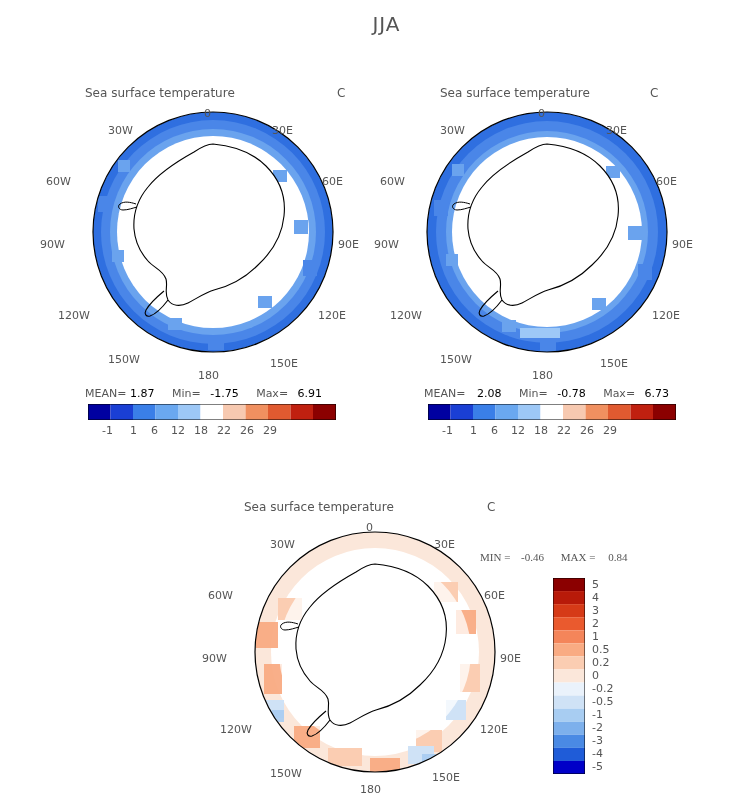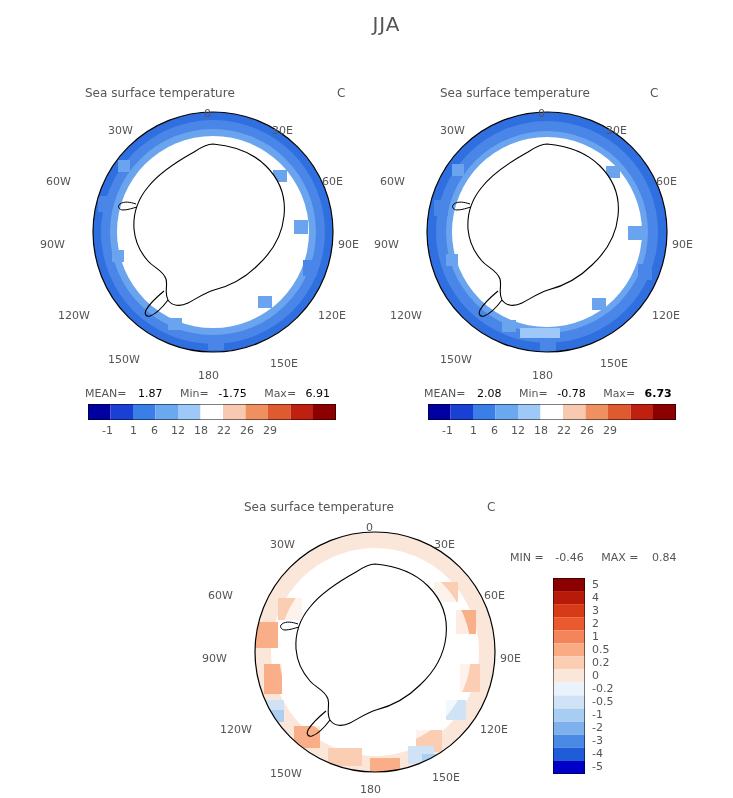--- a/index.html
+++ b/index.html
@@ -112,21 +112,21 @@
   <div class="lonlabel" style="left:270px;top:357px;">150E</div>
   <div class="lonlabel" style="left:198px;top:369px;">180</div>
   <div class="lonlabel" style="left:108px;top:353px;">150W</div>
   <div class="lonlabel" style="left:58px;top:309px;">120W</div>
   <div class="lonlabel" style="left:40px;top:238px;">90W</div>
   <div class="lonlabel" style="left:46px;top:175px;">60W</div>
   <div class="lonlabel" style="left:108px;top:124px;">30W</div>
 
   <div class="abs stats" style="left:85px;top:387px;">
     <span class="k">MEAN=</span>
-    <span class="v" style="margin-left:8px;text-align:center;">1.87</span>
+    <span class="v" style="text-align:center;">1.87</span>
     <span class="k" style="margin-left:14px;">Min=</span>
     <span class="v" style="margin-left:6px;">-1.75</span>
     <span class="k" style="margin-left:14px;">Max=</span>
     <span class="v" style="margin-left:6px;">6.91</span>
   </div>
 
   <div class="abs" style="left:88px;top:404px;width:248px;height:16px;">
     <svg width="248" height="16" viewBox="0 0 248 16">
       <g>
         <rect x="0" y="0" width="22.5" height="16" fill="#0000a0"></rect>
@@ -213,21 +213,21 @@
   <div class="lonlabel" style="left:374px;top:238px;">90W</div>
   <div class="lonlabel" style="left:380px;top:175px;">60W</div>
   <div class="lonlabel" style="left:440px;top:124px;">30W</div>
 
   <div class="abs stats" style="left:424px;top:387px;">
     <span class="k">MEAN=</span>
     <span class="v" style="margin-left:8px;">2.08</span>
     <span class="k" style="margin-left:14px;">Min=</span>
     <span class="v" style="margin-left:6px;">-0.78</span>
     <span class="k" style="margin-left:14px;">Max=</span>
-    <span class="v" style="margin-left:6px;font-weight:bold;">6.73</span>
+    <span class="v" style="margin-left:6px;">6.73</span>
   </div>
 
   <div class="abs" style="left:428px;top:404px;width:248px;height:16px;">
     <svg width="248" height="16" viewBox="0 0 248 16">
       <g>
         <rect x="0" y="0" width="22.5" height="16" fill="#0000a0"></rect>
         <rect x="22.5" y="0" width="22.5" height="16" fill="#1a3fd4"></rect>
         <rect x="45" y="0" width="22.5" height="16" fill="#3a7fe8"></rect>
         <rect x="67.5" y="0" width="22.5" height="16" fill="#6aa8f0"></rect>
         <rect x="90" y="0" width="22.5" height="16" fill="#9dc8f7"></rect>
@@ -312,21 +312,21 @@
   <div class="lonlabel" style="left:500px;top:652px;">90E</div>
   <div class="lonlabel" style="left:480px;top:723px;">120E</div>
   <div class="lonlabel" style="left:432px;top:771px;">150E</div>
   <div class="lonlabel" style="left:360px;top:783px;">180</div>
   <div class="lonlabel" style="left:270px;top:767px;">150W</div>
   <div class="lonlabel" style="left:220px;top:723px;">120W</div>
   <div class="lonlabel" style="left:202px;top:652px;">90W</div>
   <div class="lonlabel" style="left:208px;top:589px;">60W</div>
   <div class="lonlabel" style="left:270px;top:538px;">30W</div>
 
-  <div class="abs minmax" style="left:510px;top:551px;">
+  <div class="abs minmax" style="left:480px;top:551px;font-family:Liberation Serif, serif;">
     <span class="k">MIN =</span>
     <span class="v" style="margin-left:8px;">-0.46</span>
     <span class="k" style="margin-left:14px;">MAX =</span>
     <span class="v" style="margin-left:10px;">0.84</span>
   </div>
 
   <div class="abs" style="left:553px;top:578px;width:32px;height:196px;">
     <svg width="32" height="196" viewBox="0 0 32 196">
       <g>
         <rect x="0" y="0" width="32" height="13.07" fill="#8b0000"></rect>

